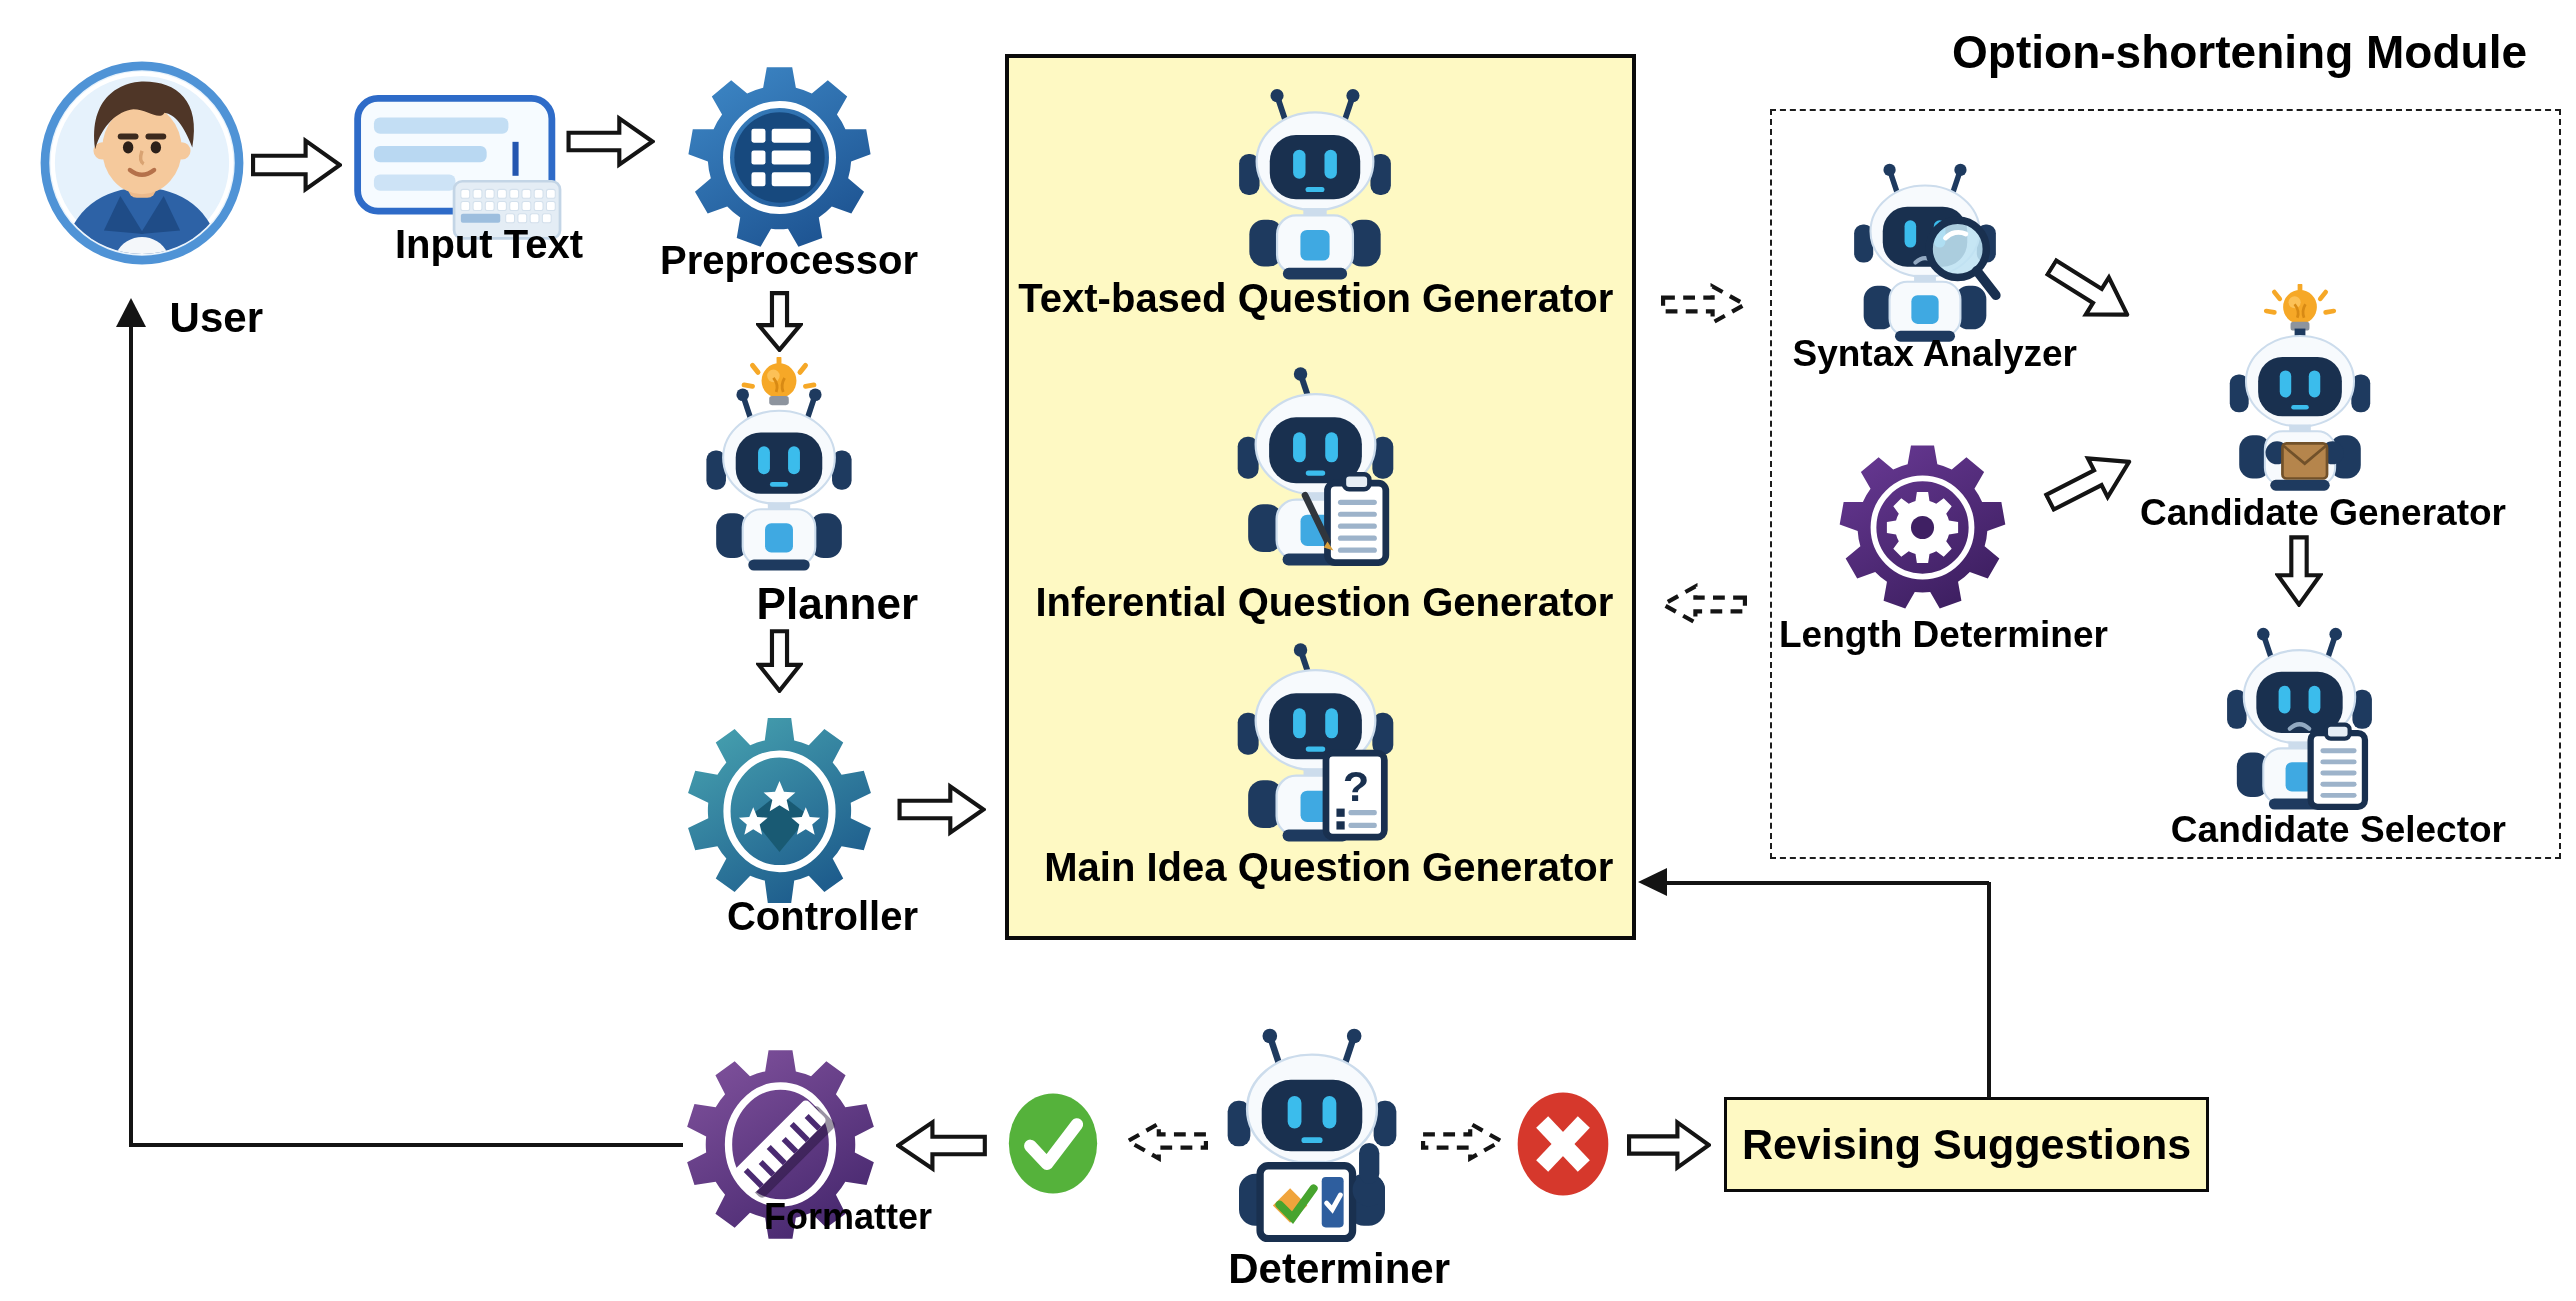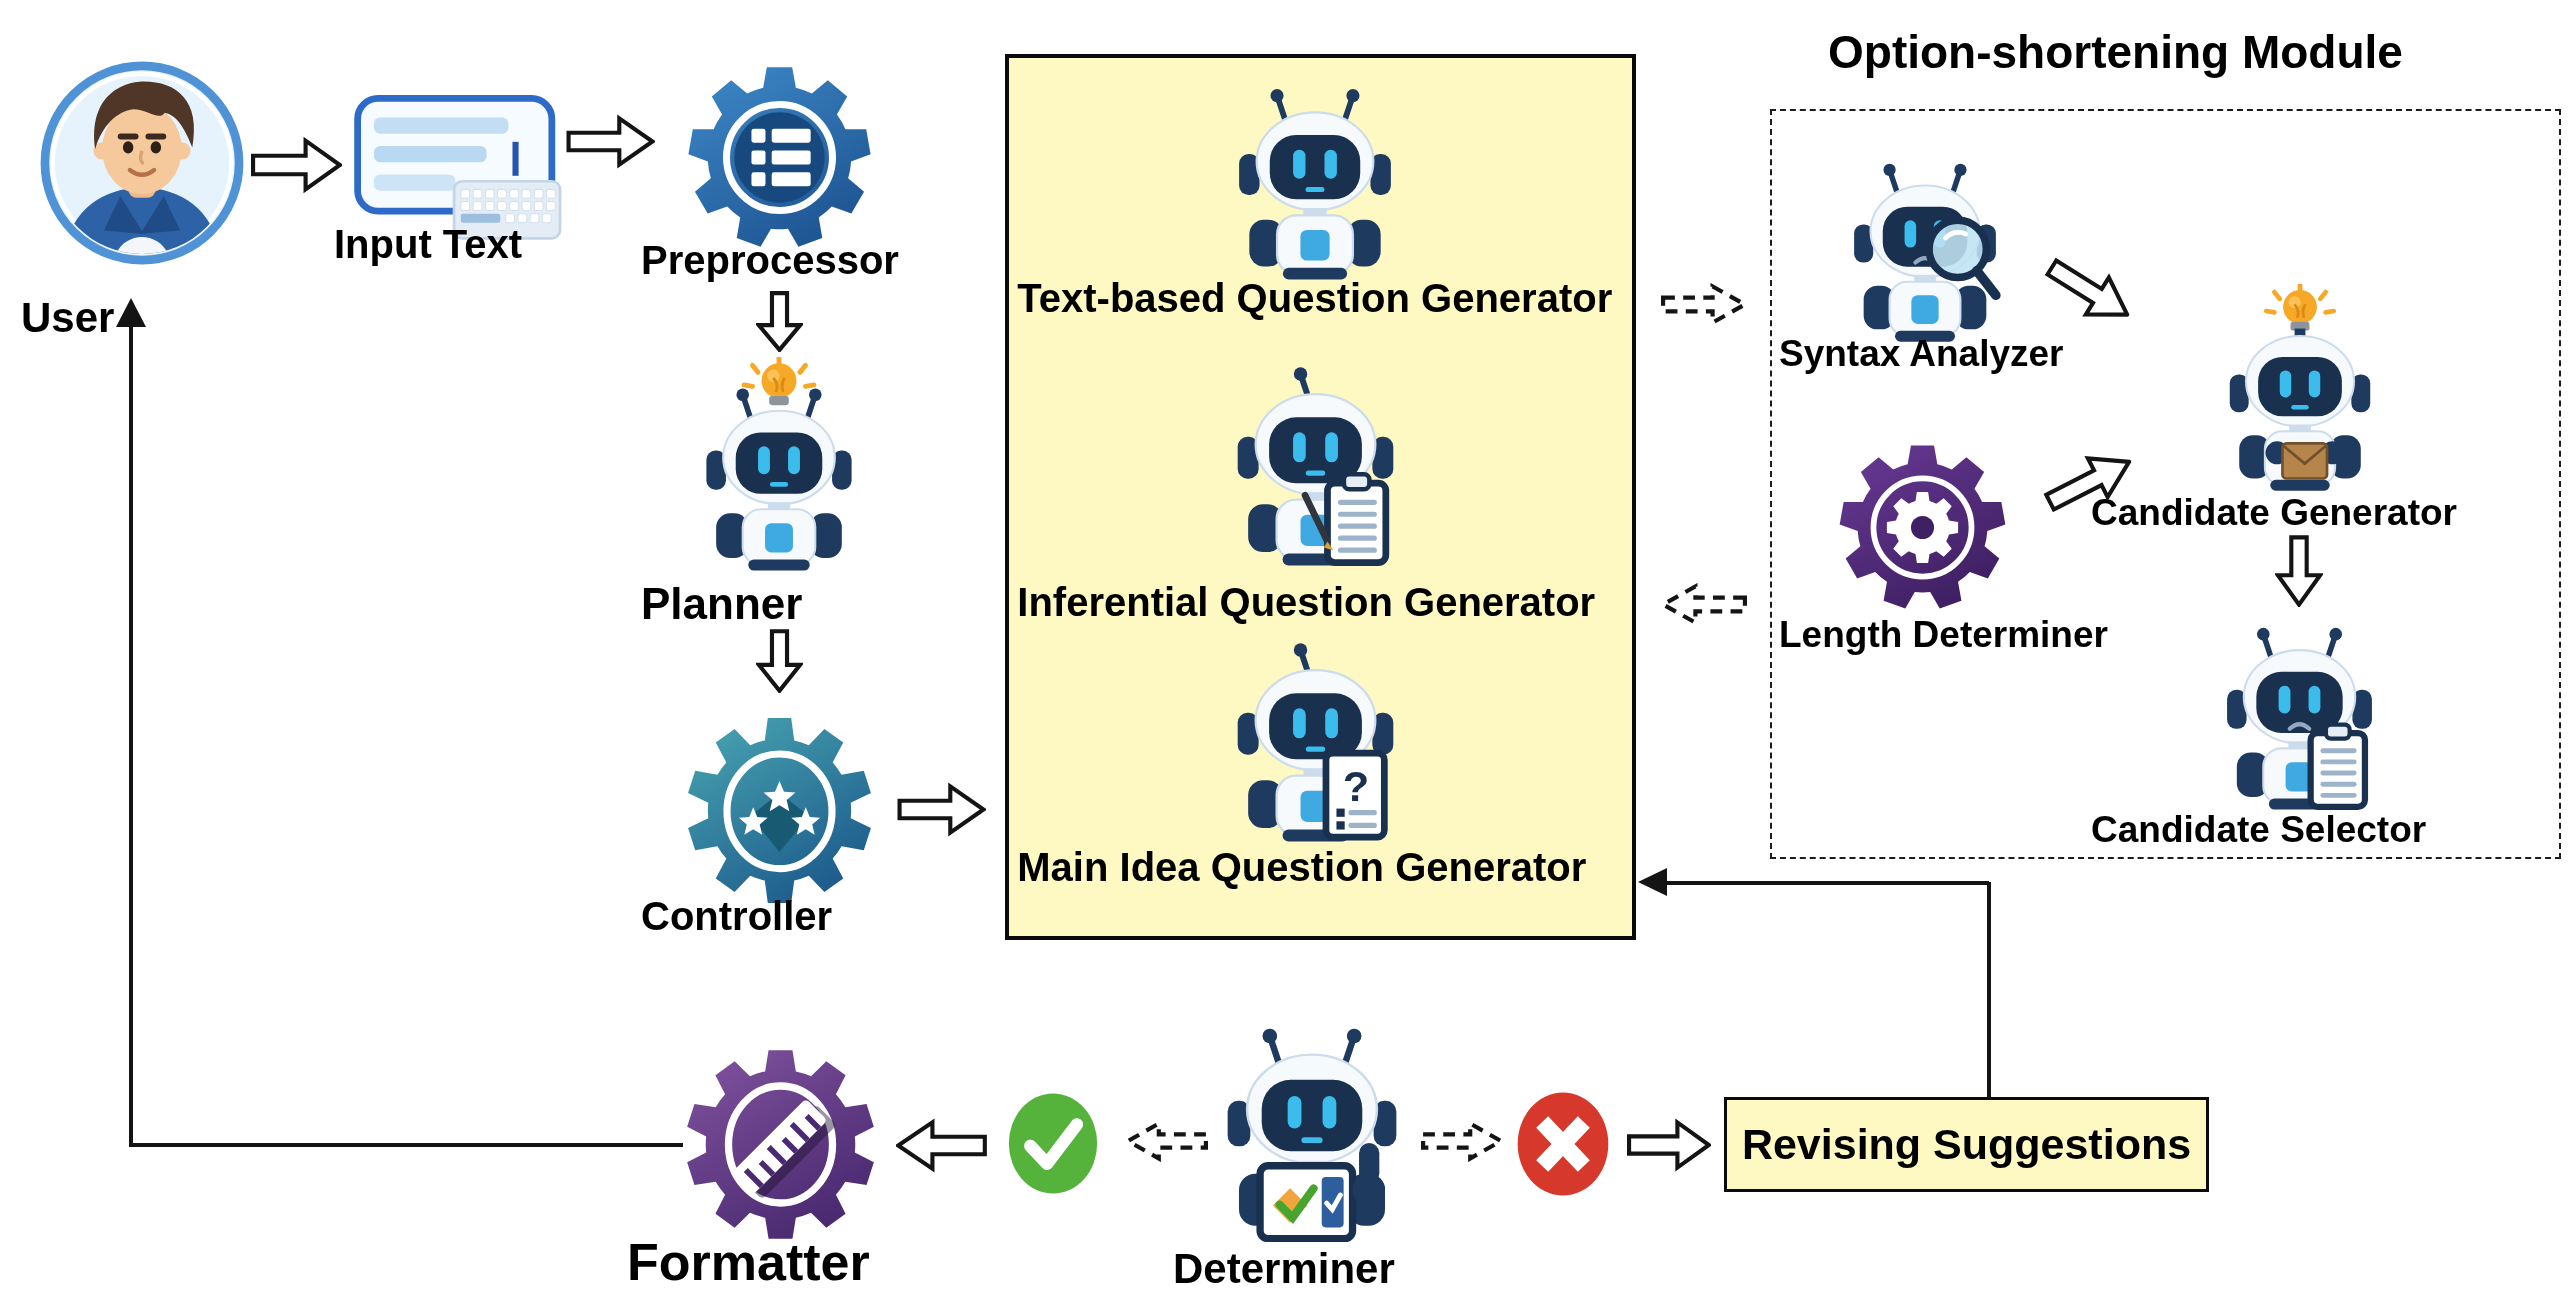--- a/index.html
+++ b/index.html
@@ -1,18 +1,18 @@
 <!DOCTYPE html>
 <html style="font-size:11px"><head>
 <meta charset="utf-8">
 <style>
   html,body{margin:0;padding:0;background:#ffffff;}
   #canvas{position:relative;width:2576px;height:1302px;background:#ffffff;overflow:hidden;
           font-family:"Liberation Sans", sans-serif;}
-  .lbl{position:absolute;font-weight:bold;color:#000;text-align:left;line-height:1.08;
+  .lbl{position:absolute;font-weight:bold;color:#000;text-align:right;line-height:1.08;
        font-family:"Liberation Sans", sans-serif;white-space:nowrap;}
   .icon{position:absolute;}
   .icon svg{display:block;width:100%;height:100%;}
   .box{position:absolute;background:#fef9c3;}
   .line{position:absolute;background:#141414;}
   .tri{position:absolute;width:0;height:0;}
 </style>
 </head>
 <body>
 
@@ -429,21 +429,21 @@
           <rect x="52" y="102" width="130" height="38" rx="6" fill="#ffffff"></rect>
           <rect x="64" y="112" width="7" height="28" fill="#4a2a71"></rect>
           <rect x="84" y="118" width="7" height="22" fill="#4a2a71"></rect>
           <rect x="104" y="112" width="7" height="28" fill="#4a2a71"></rect>
           <rect x="124" y="118" width="7" height="22" fill="#4a2a71"></rect>
           <rect x="144" y="112" width="7" height="28" fill="#4a2a71"></rect>
           <rect x="164" y="118" width="7" height="22" fill="#4a2a71"></rect>
         </g>
       </svg>
     </div>
-  <div class="lbl" style="left:627px;top:1198px;width:305px;font-size:52px;margin-top:36px;">Formatter</div>
+  <div class="lbl" style="left:627px;top:1198px;width:305px;font-size:36px;">Formatter</div>
 
   <div class="icon" style="left:896px;top:1118px;width:91px;height:55px;transform:scaleX(-1);">
       <svg viewBox="0 0 132 80" preserveAspectRatio="xMidYMid meet">
         <polygon points="3.0,27.2 79.2,27.2 79.2,6.4 129.0,40.0 79.2,73.6 79.2,52.8 3.0,52.8" fill="#ffffff" stroke="#141414" stroke-width="6" stroke-linejoin="miter"></polygon>
       </svg>
     </div>
 
   <div class="icon" style="left:1005px;top:1091px;width:96px;height:105px;">
       <svg viewBox="0 0 160 176" preserveAspectRatio="xMidYMid meet">
         <ellipse cx="80" cy="88" rx="74" ry="84" fill="#55b23b"></ellipse>

